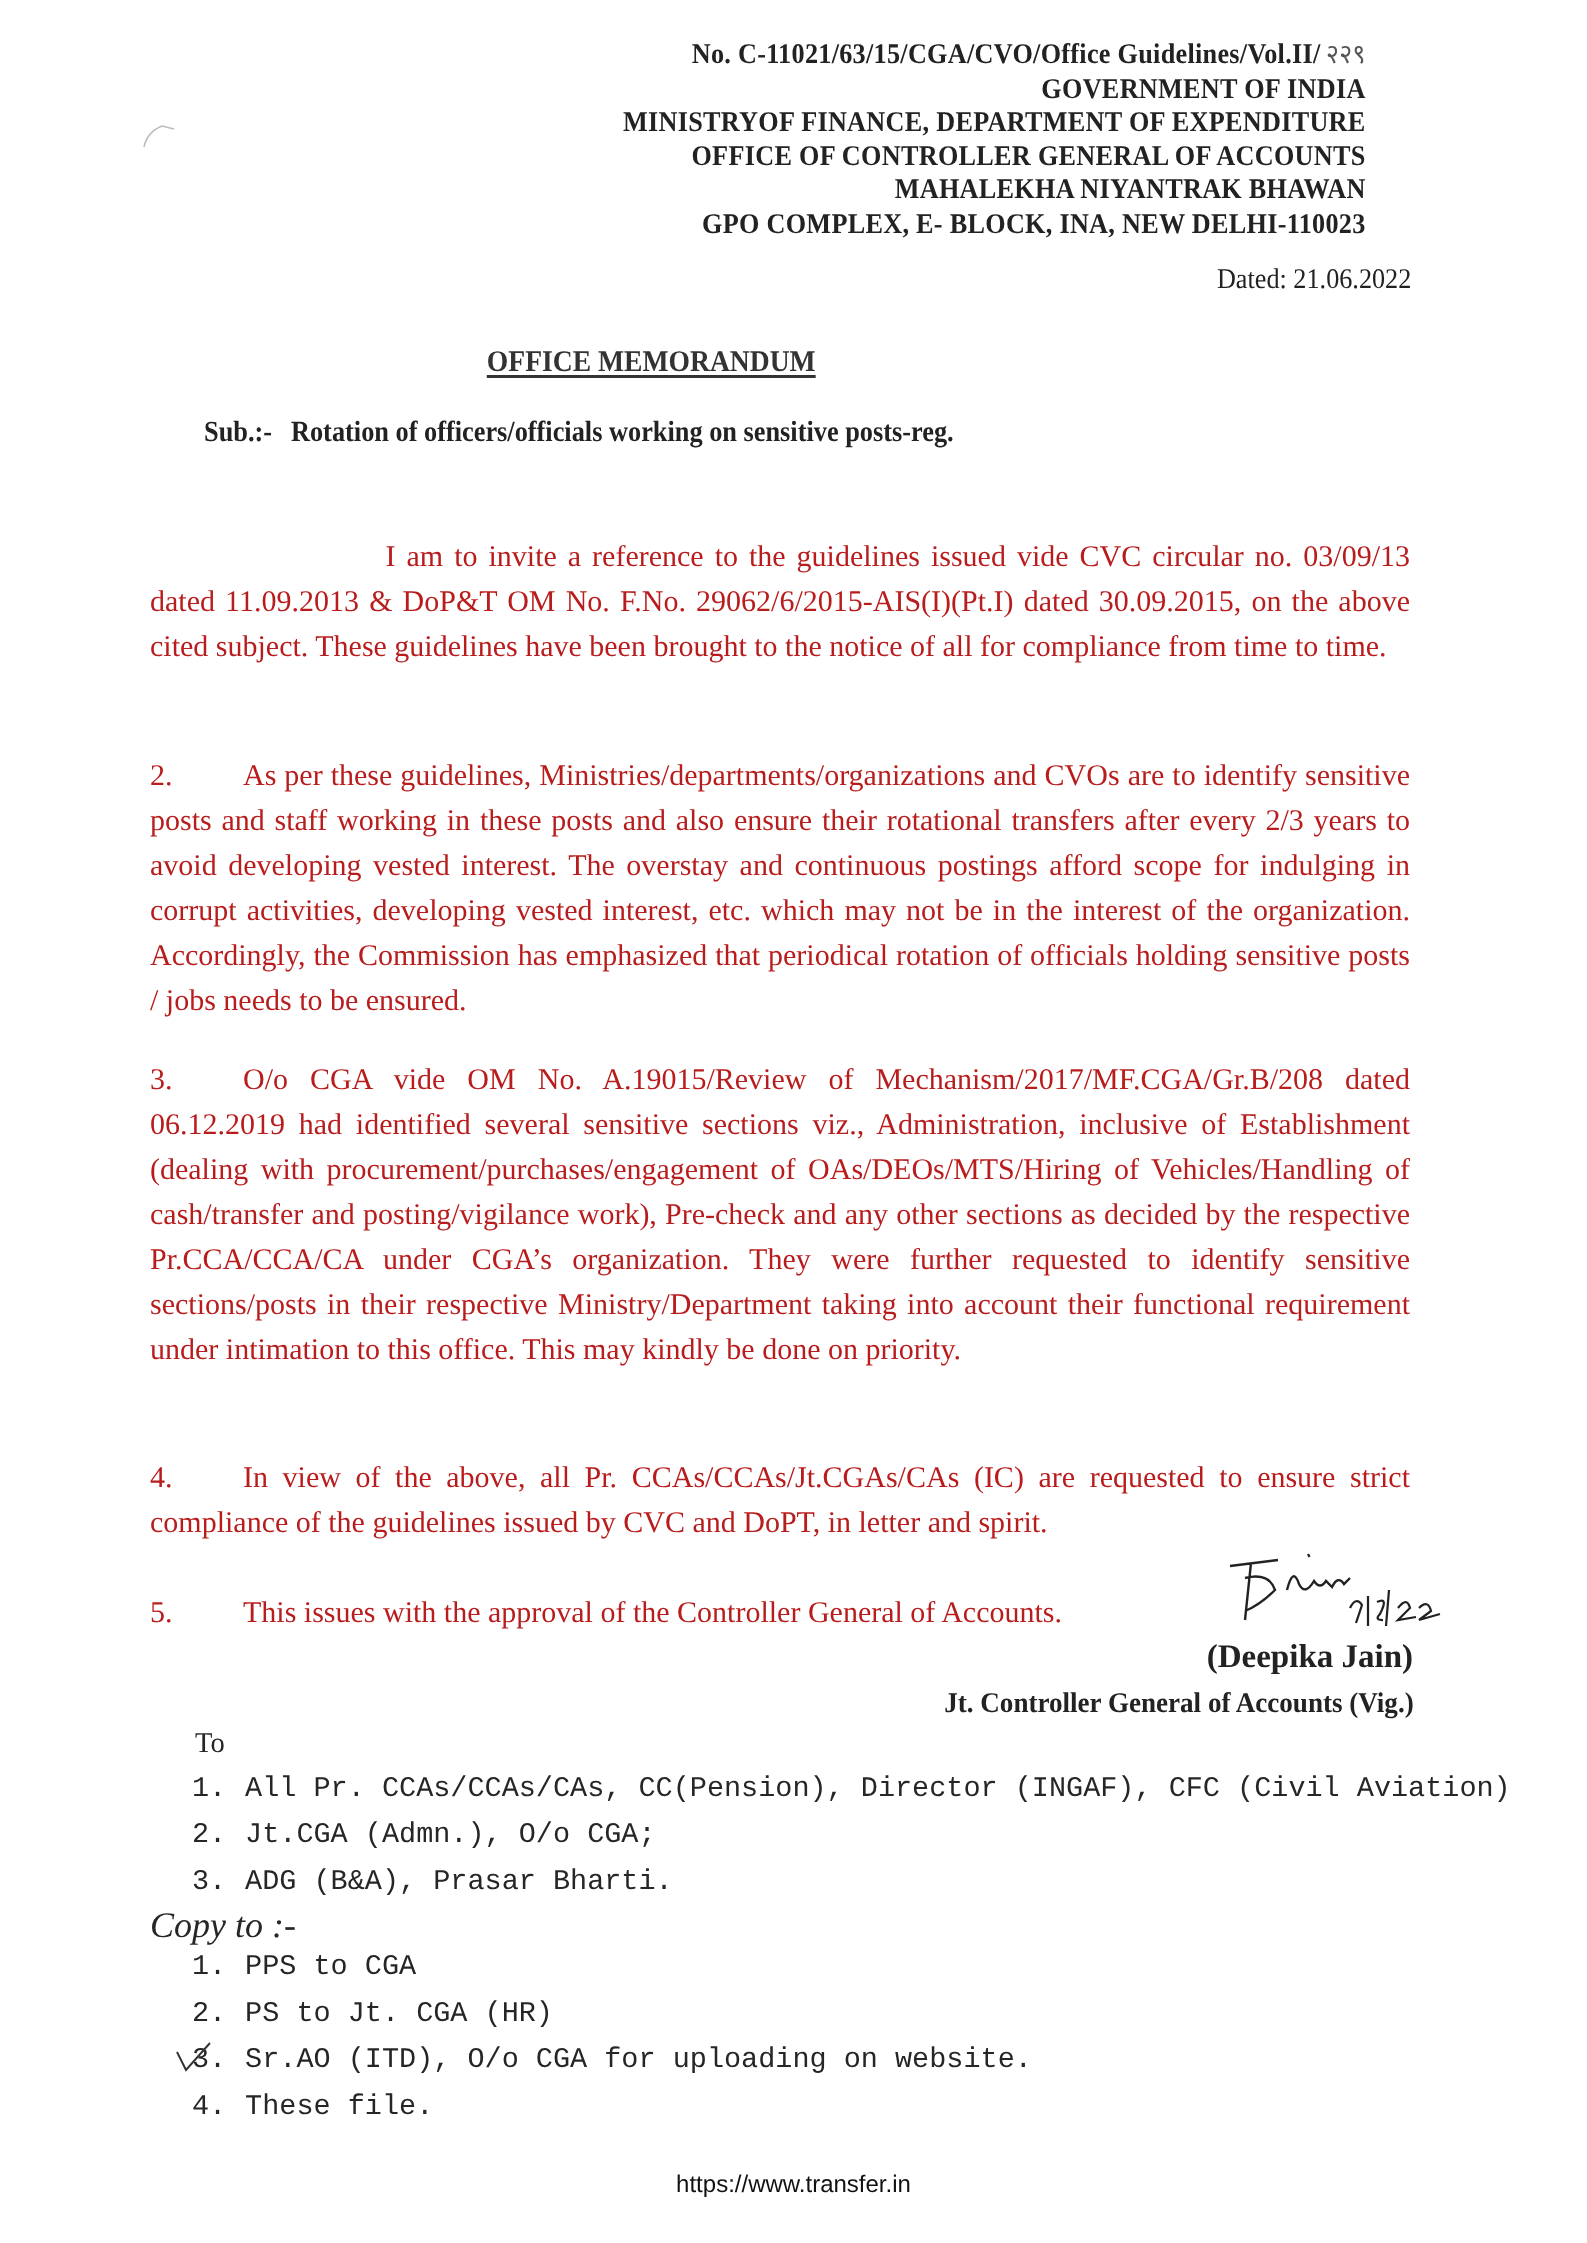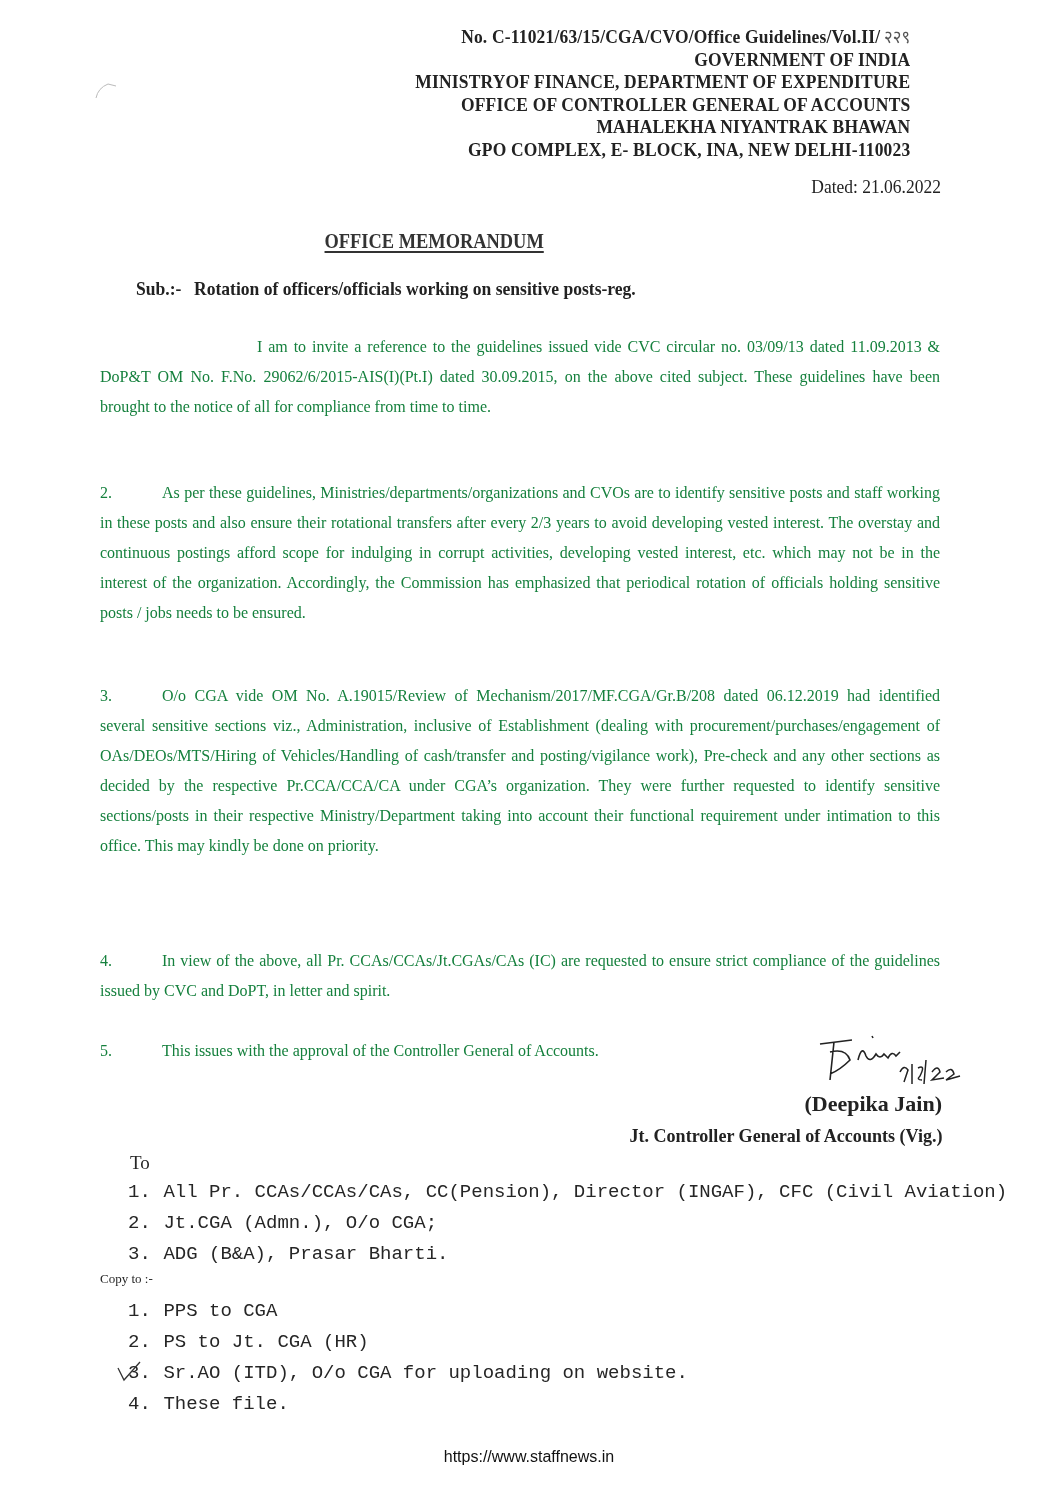--- a/index.html
+++ b/index.html
@@ -35,23 +35,24 @@
       display: inline-block; transform: scaleX(0.92); }
 
     .subject {
       position: absolute; left: 136px; top: 278px; font-weight: bold; font-size: 19.5px; color: #222;
       transform: scaleX(0.9); transform-origin: left;
       white-space: nowrap;
     }
     .subject .sub-label { margin-right: 14px; }
 
     .para {
-      position: absolute; left: 100px; width: 840px; font-size: 16px; line-height: 30px;
-      text-align: justify; color: #15803d;
+      position: absolute; left: 100px; width: 840px; font-size: 20px; line-height: 30px;
+      text-align: justify; color: #b91c1c;
       text-justify: inter-word;
+      margin-top: 24px;
     }
     .para .num { display: inline-block; width: 62px; }
     .para.p1 { top: 332px; text-indent: 157px; }
     .para.p2 { top: 478px; }
     .para.p3 { top: 681px; }
     .para.p4 { top: 946px; }
     .para.p5 { top: 1036px; }
 
     .signature {
       position: absolute; left: 800px; top: 1030px; width: 180px; height: 60px;
@@ -62,21 +63,21 @@
     .signer-title {
       position: absolute; right: 116px; top: 1125px; font-weight: bold; font-size: 19px; color: #222;
       transform: scaleX(0.95); transform-origin: right;
     }
 
     .to-label { position: absolute; left: 100px; top: 1152px; font-size: 19px; color: #262626; margin-left: 30px; }
     .list { position: absolute; left: 128px; margin: 0; padding: 0; list-style: none; }
     .list li { font-size: 19px; line-height: 31px; color: #262626; white-space: nowrap; font-family: Liberation Mono, monospace; }
     .list li .n { display: inline-block; width: 24px; }
     .list.to-list { top: 1177px; }
-    .copy-label { position: absolute; left: 100px; top: 1271px; font-size: 13px; color: #262626; }
+    .copy-label { position: absolute; left: 100px; top: 1271px; font-size: 24px; color: #262626; font-style: italic; }
     .list.copy-list { top: 1296px; }
 
     .tick-mark { position: absolute; left: 116px; top: 1360px; width: 26px; height: 26px; }
 
     .footer-url {
       position: absolute; left: 0; width: 1058px; top: 1448px; text-align: center;
       font-family: "Liberation Sans", "DejaVu Sans", sans-serif; font-size: 16px; color: #111;
     }
   </style>
 </head>
@@ -150,15 +151,15 @@
     <li><span class="n">1.</span> <span>PPS to CGA</span></li>
     <li><span class="n">2.</span> <span>PS to Jt. CGA (HR)</span></li>
     <li><span class="n">3.</span> <span>Sr.AO (ITD), O/o CGA for uploading on website.</span></li>
     <li><span class="n">4.</span> <span>These file.</span></li>
   </ul>
 
   <svg class="tick-mark" viewBox="0 0 26 26">
     <path d="M2 8 L8 20 L24 2" stroke="#333" stroke-width="1.3" fill="none"></path>
   </svg>
 
-  <div class="footer-url">https://www.staffnews.in</div>
+  <div class="footer-url">https://www.transfer.in</div>
 
 </div>
 
 </body></html>

